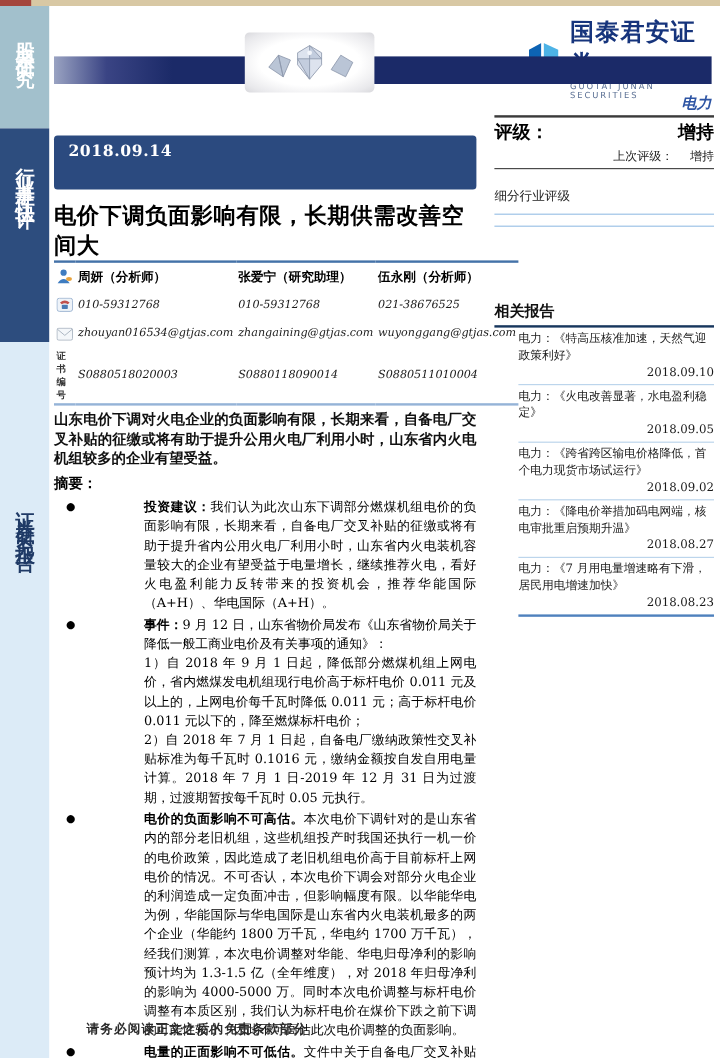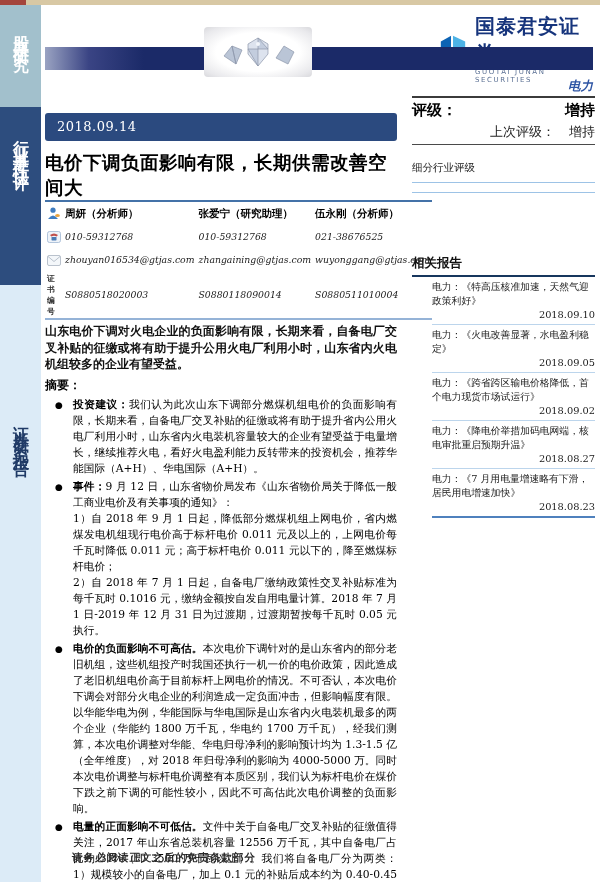--- a/index.html
+++ b/index.html
@@ -37,52 +37,52 @@
 
   
   .industry { position:absolute; left:460px; top:78px; width:133px; text-align:right;
               color:#2e55a4; font-weight:bold; font-style:italic; font-size:12.5px; }
 
   
   .right-col { position:absolute; left:412px; top:96px; width:183px; }
   .rating-box { border-top:2px solid #3b3b3b; padding-top:3px; }
   .rating-row { display:flex; justify-content:space-between; align-items:flex-start; }
   .rating-label,.rating-value { font-size:15px; font-weight:bold; color:#000; }
-  .prev-row { display:flex; justify-content:flex-end; gap:14px; font-size:13px; color:#222; margin-top:3px; padding-bottom:3px; border-bottom:1px solid #4a4a4a; }
+  .prev-row { display:flex; justify-content:flex-end; gap:14px; font-size:10px; color:#222; margin-top:3px; padding-bottom:3px; border-bottom:1px solid #4a4a4a; }
   .subrating { font-size:10.5px; color:#222; margin-top:16px; padding-bottom:7px; border-bottom:1px solid #9dc3e6; }
   .subrating-empty { height:10px; border-bottom:1px solid #9dc3e6; }
 
   .related { margin-top:62px; }
   .related-head { font-size:12.5px; font-weight:bold; color:#111; padding-bottom:3px; border-bottom:2px solid #17365d; }
   .rel-item { padding:3px 0 2px 0; border-bottom:1px solid #bcd5ec;margin-left:20px; }
   .rel-item:last-child { border-bottom:2px solid #4f81bd; }
   .rel-title { font-size:9.8px; color:#1a1a1a; line-height:13.5px; }
   .rel-date { font-size:9.8px; color:#1a1a1a; text-align:right; line-height:14px; margin-top:1px; }
 
   
   .main-col { position:absolute; left:45px; top:113px; width:352px; }
-  .date-box { height:28px; background:#2b4a7f; border-radius:3px; color:#fff; font-weight:normal;
+  .date-box { height:45px; background:#2b4a7f; border-radius:3px; color:#fff; font-weight:bold;
               font-size:13px; line-height:27px; padding-left:12px; letter-spacing:.5px; }
   .report-title { margin-top:9px; font-size:18.5px; font-weight:bold; color:#000; letter-spacing:.5px; }
 
   .analysts { width:100%; border-collapse:collapse;
               border-top:2px solid #4472a8; border-bottom:2px solid #95b3d7; }
   .analysts td { vertical-align:middle; padding:1.5px 2px; }
   .col-ic { width:36px; }
   .an-name { font-size:10.5px; font-weight:bold; color:#000; }
   .an-sm { font-size:9.3px; color:#1a1a1a; font-family:"DejaVu Serif","Liberation Serif",serif;font-style:italic; }
   .cert-label { font-size:7.8px; color:#333;font-weight:bold; }
   .icx { display:inline-block; vertical-align:middle; }
 
   .intro-head { margin-top:9px; font-size:12px; font-weight:bold; color:#000; }
   .intro-text { margin-top:3px; font-size:12px; font-weight:bold; color:#111; line-height:16.5px; text-align:justify; }
   .summary-head { margin-top:4px; font-size:12px; font-weight:bold; color:#000; }
 
   .bullets { margin-top:3px; }
-  .bullet { display:flex; margin-bottom:2px; }
+  .bullet { display:flex; margin-bottom:2px;gap:47px; }
   .bullet .dot { width:28px; flex:none; text-align:center; font-size:9px; padding-top:3px; color:#000; }
   .bullet .dot::before { content:"●"; }
   .btext { flex:1; font-size:10.7px; line-height:16px; color:#000; text-align:justify; }
   .btext b { font-weight:bold; }
   .btext p { text-align:justify; }
 
   .footer { position:absolute; left:72px; top:851px; font-size:10.5px; font-weight:bold; color:#2b2b2b; letter-spacing:1px; }
 </style>
 </head>
 <body>

